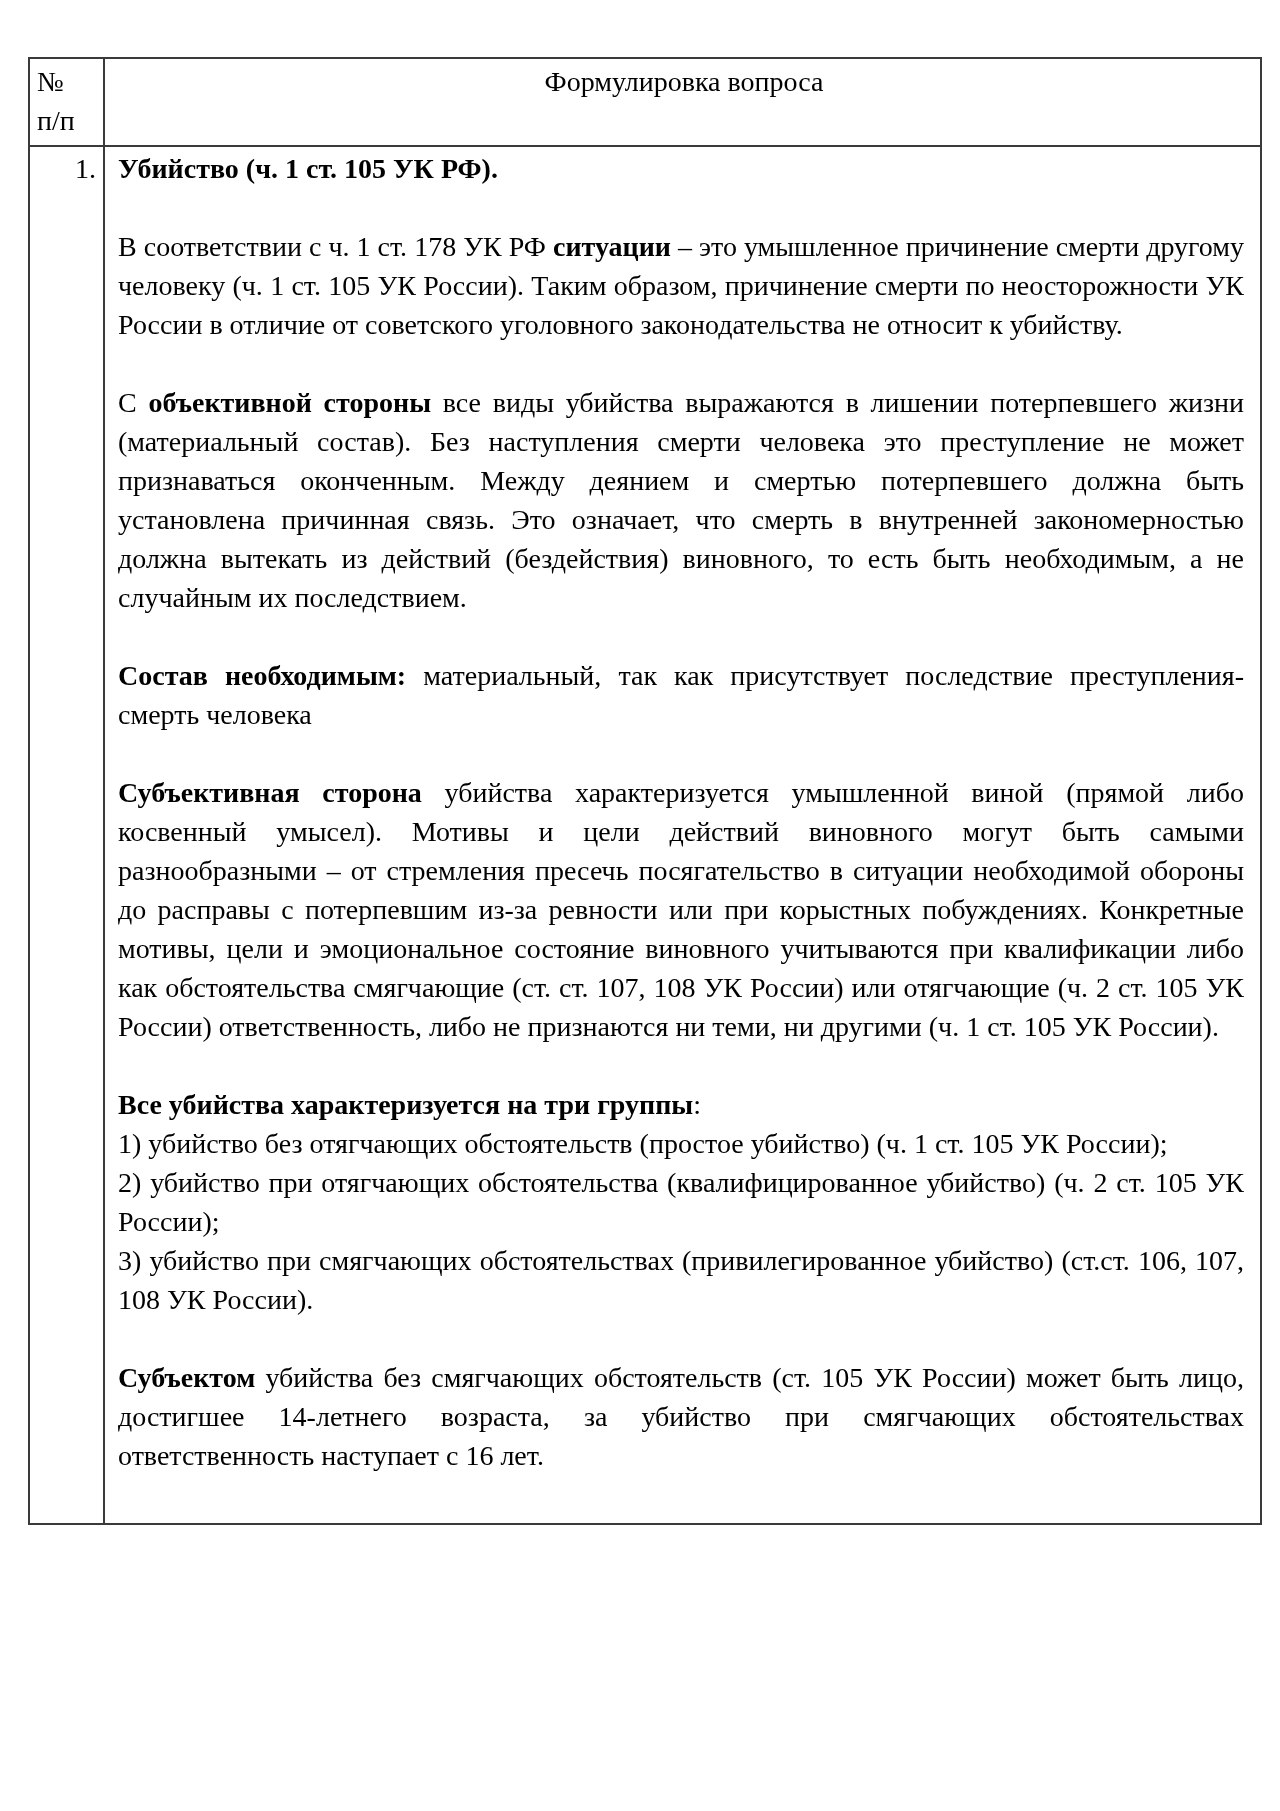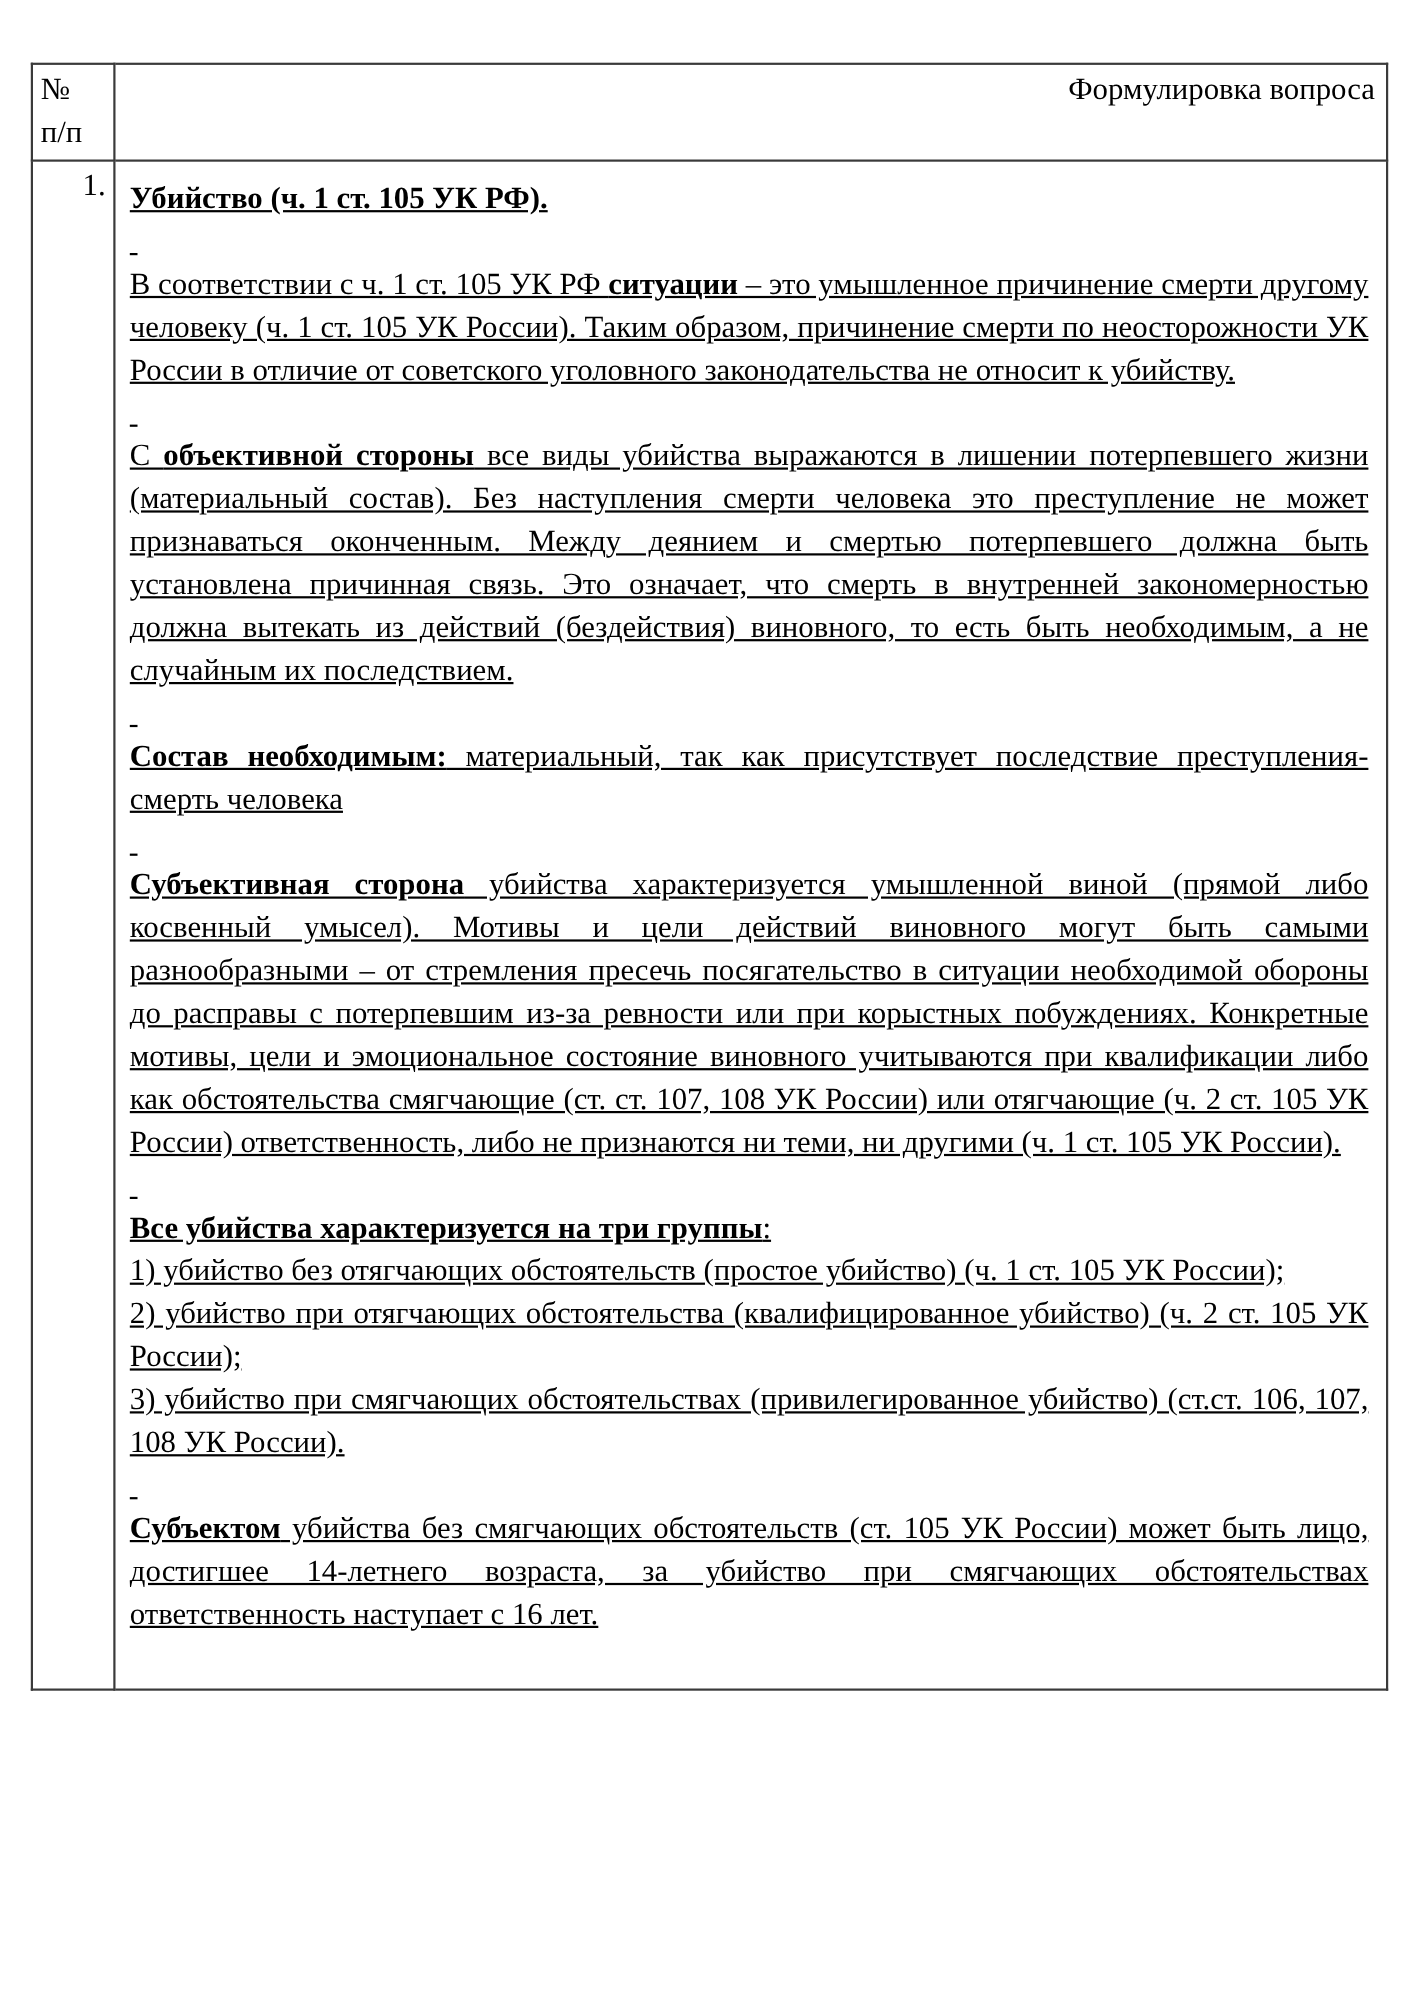--- a/index.html
+++ b/index.html
@@ -32,31 +32,30 @@
     font-weight: normal;
     font-size: 28px;
     line-height: 39px;
   }
   .num-header {
     text-align: left;
     padding: 3px 4px 3px 7px;
     height: 80px;
   }
   .q-header {
-    text-align: right;
+    text-align: center;
     padding: 3px 10px 0 13px;
   }
   .num-cell {
     text-align: right;
     padding: 2px 7px 2px 4px;
   }
   .q-cell {
     text-align: justify;
-    padding: 14px 16px 48px 13px;
-    text-decoration: underline;
+    padding: 2px 16px 48px 13px;
   }
   .q-cell p { margin: 0; }
   .q-cell b { font-weight: bold; }
 </style>
 </head>
 <body>
 
 <div class="page">
   <table class="doc-table">
     <colgroup>
@@ -73,21 +72,21 @@
           <span>Формулировка вопроса</span>
         </td>
       </tr>
     </thead>
     <tbody>
         <tr>
           <td class="num-cell">1.</td>
           <td class="q-cell">
             <p><b>Убийство (ч. 1 ст. 105 УК РФ).</b></p>
             <p>&nbsp;</p>
-            <p><span>В соответствии с ч. 1 ст. 105 УК РФ </span><b>ситуации</b><span> – это умышленное причинение смерти другому человеку (ч. 1 ст. 105 УК России). Таким образом, причинение смерти по неосторожности УК России в отличие от советского уголовного законодательства не относит к убийству.</span></p>
+            <p><span>В соответствии с ч. 1 ст. 178 УК РФ </span><b>ситуации</b><span> – это умышленное причинение смерти другому человеку (ч. 1 ст. 105 УК России). Таким образом, причинение смерти по неосторожности УК России в отличие от советского уголовного законодательства не относит к убийству.</span></p>
             <p>&nbsp;</p>
             <p><span>С </span><b>объективной стороны</b><span> все виды убийства выражаются в лишении потерпевшего жизни (материальный состав). Без наступления смерти человека это преступление не может признаваться оконченным. Между деянием и смертью потерпевшего должна быть установлена причинная связь. Это означает, что смерть в внутренней закономерностью должна вытекать из действий (бездействия) виновного, то есть быть необходимым, а не случайным их последствием.</span></p>
             <p>&nbsp;</p>
             <p><b>Состав необходимым:</b><span> материальный, так как присутствует последствие преступления-смерть человека</span></p>
             <p>&nbsp;</p>
             <p><b>Субъективная сторона</b><span> убийства характеризуется умышленной виной (прямой либо косвенный умысел). Мотивы и цели действий виновного могут быть самыми разнообразными – от стремления пресечь посягательство в ситуации необходимой обороны до расправы с потерпевшим из-за ревности или при корыстных побуждениях. Конкретные мотивы, цели и эмоциональное состояние виновного учитываются при квалификации либо как обстоятельства смягчающие (ст. ст. 107, 108 УК России) или отягчающие (ч. 2 ст. 105 УК России) ответственность, либо не признаются ни теми, ни другими (ч. 1 ст. 105 УК России).</span></p>
             <p>&nbsp;</p>
             <p><b>Все убийства характеризуется на три группы</b><span>:</span></p>
             <p><span>1) убийство без отягчающих обстоятельств (простое убийство) (ч. 1 ст. 105 УК России);</span></p>
             <p><span>2) убийство при отягчающих обстоятельства (квалифицированное убийство) (ч. 2 ст. 105 УК России);</span></p>

